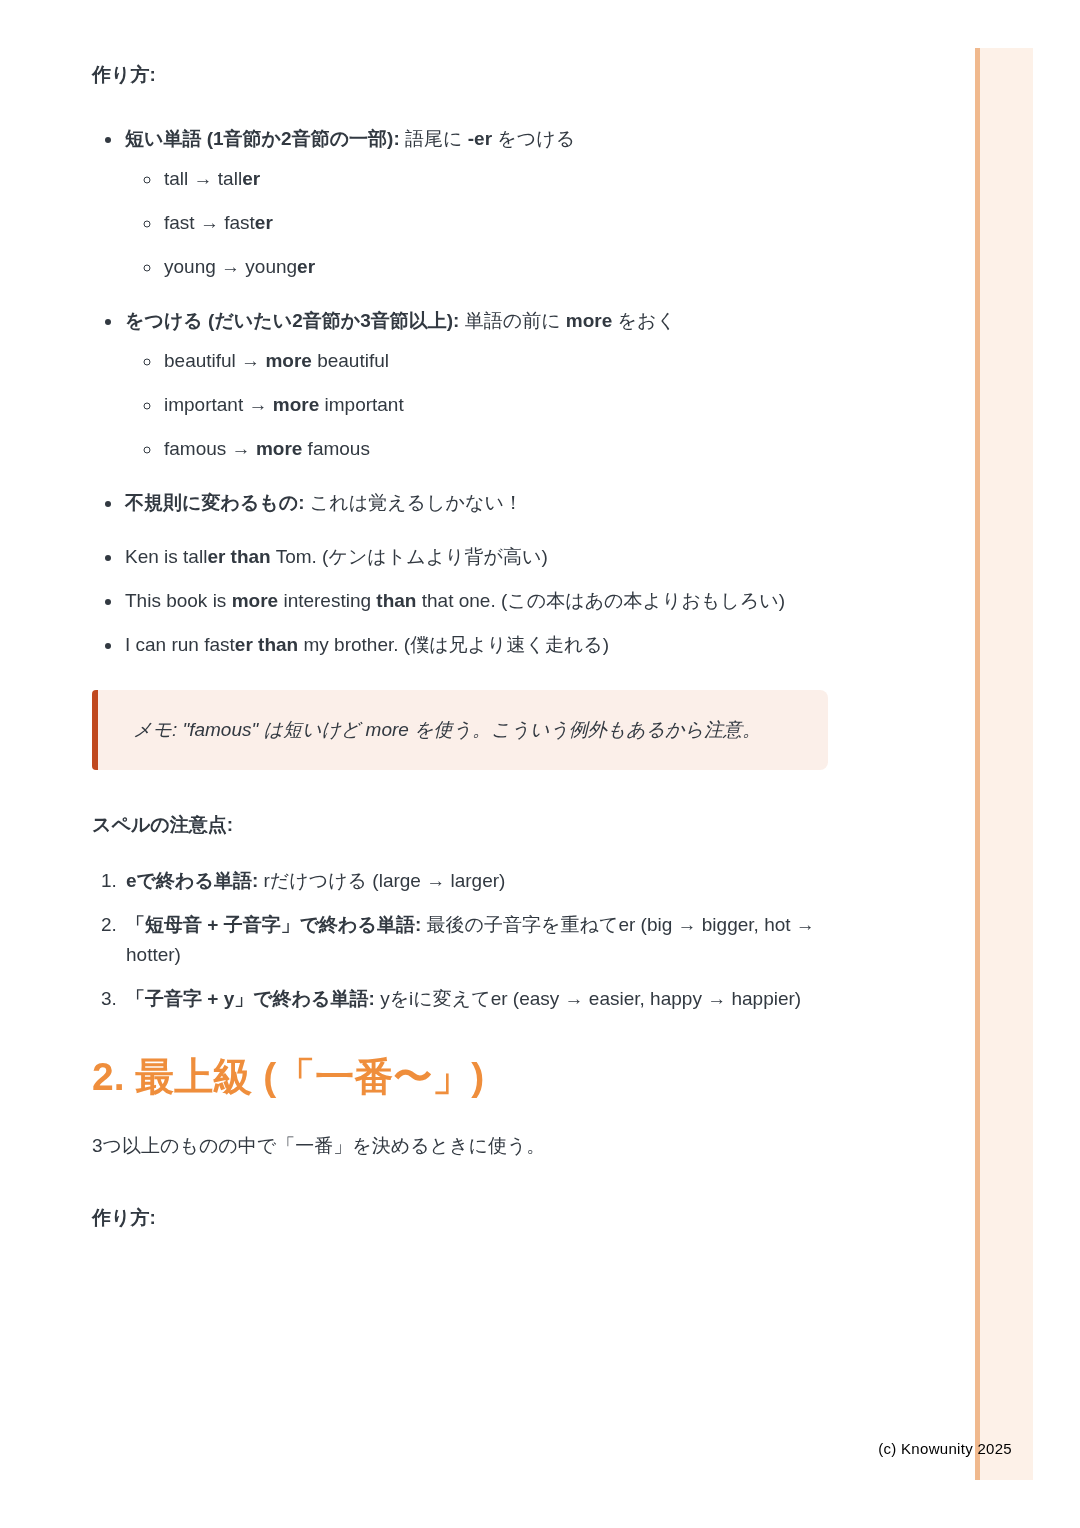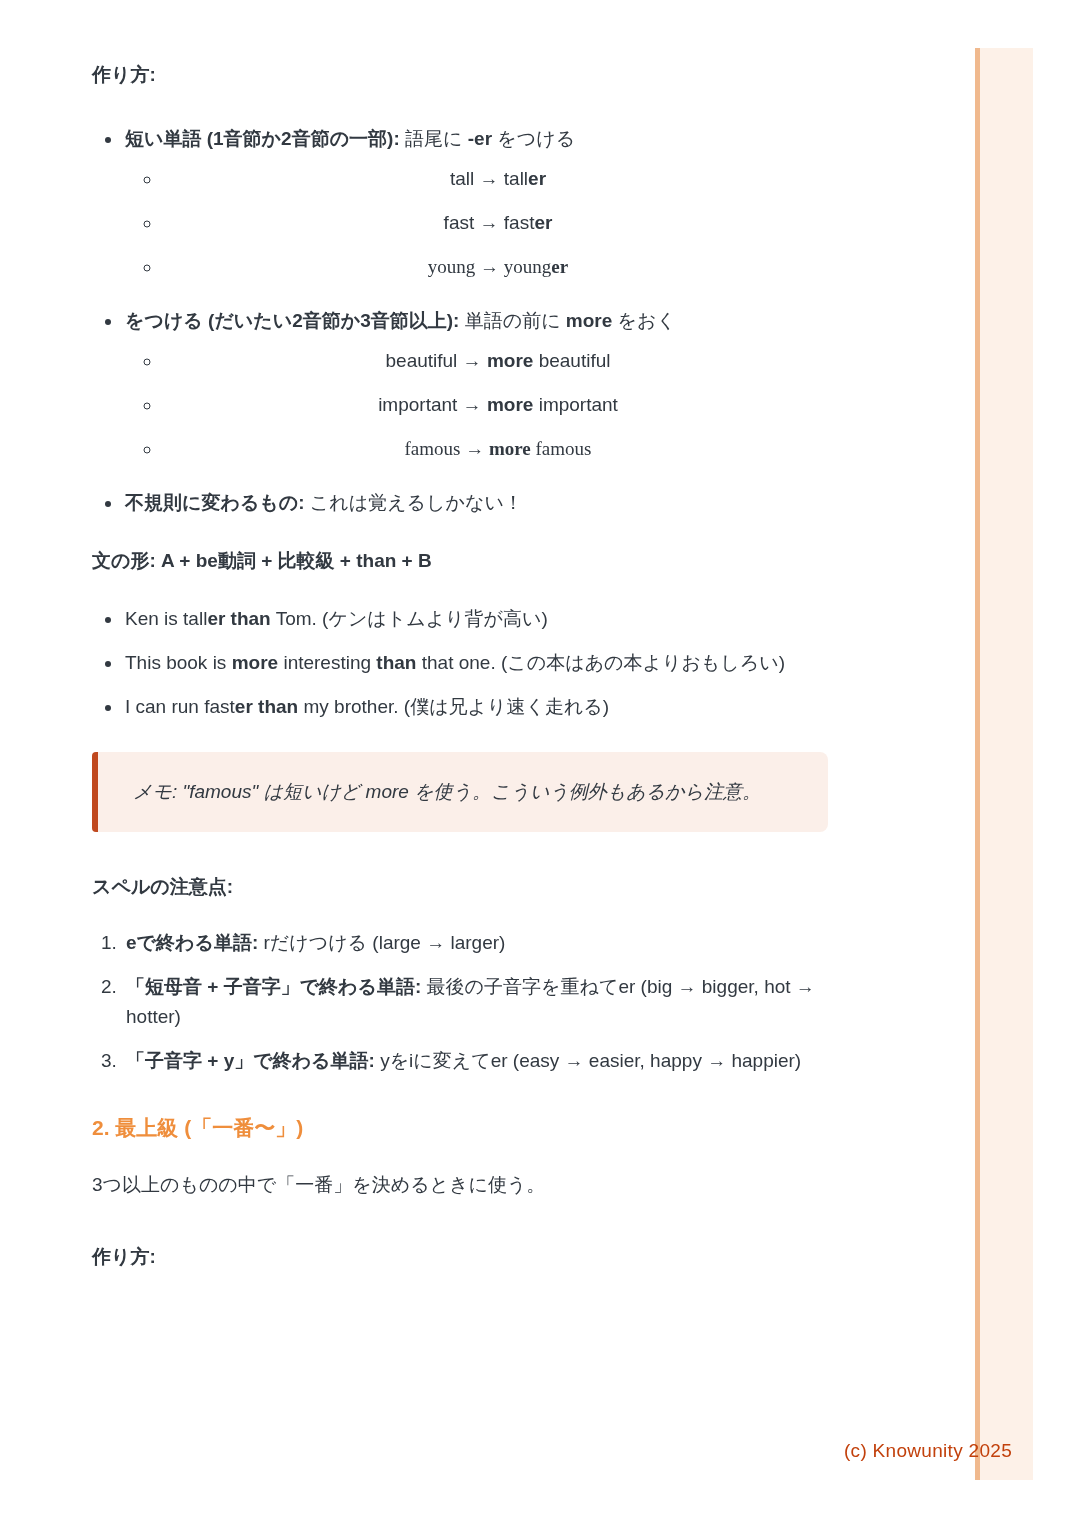--- a/index.html
+++ b/index.html
@@ -26,51 +26,51 @@
     font-size: 19px;
     line-height: 1.58;
     z-index: 1;
   }
   b, strong, .bold { font-weight: 700; }
   .h-bold { font-weight: 700; margin-bottom: 34px; }
   ul.lv1 { list-style: disc outside; padding-left: 31px; margin-bottom: 24px; }
   ul.lv1 > li { margin-bottom: 24px; padding-left: 2px; }
   ul.lv1 > li:last-child { margin-bottom: 0; }
   ul.lv2 { list-style: circle outside; padding-left: 37px; margin-top: 10px; }
-  ul.lv2 > li { margin-bottom: 14px; padding-left: 2px; text-align: center; }
-  ul.lv2 > li:last-child { margin-bottom: 0; font-family: Liberation Serif, serif; }
+  ul.lv2 > li { margin-bottom: 14px; padding-left: 2px; }
+  ul.lv2 > li:last-child { margin-bottom: 0; }
   .sentence-form { font-weight: 700; margin: 28px 0 28px; }
   ul.examples { list-style: disc outside; padding-left: 31px; margin-bottom: 14px; }
   ul.examples > li { margin-bottom: 14px; padding-left: 2px; }
   .memo {
     margin: 30px 0 40px;
     background: #fbefe9;
     border-left: 6px solid #c0491f;
     border-radius: 4px 8px 8px 4px;
     padding: 25px 30px 25px 35px;
     font-style: italic;
     width: 736px;
   }
   .spelling-title { font-weight: 700; margin-bottom: 26px; }
   ol.spelling { list-style: decimal outside; padding-left: 30px; margin-bottom: 20px; }
   ol.spelling > li { margin-bottom: 14px; padding-left: 4px; }
   .superlative-h {
     color: #ef8e3c;
     font-weight: 700;
-    font-size: 21px;
+    font-size: 39px;
     line-height: 1.3;
     margin: 38px 0 28px;
   }
   .desc { margin-bottom: 42px; }
   .footer {
     position: absolute;
     top: 1440px;
     right: 68px;
-    font-size: 19px;
-    color: #c2410c;
+    font-size: 15px;
+    color: #000000;
     z-index: 2;
     letter-spacing: 0.3px;
   }
 </style>
 </head>
 <body>
 
 <div class="side-strip"></div>
 
 <div class="content">
@@ -96,21 +96,20 @@
         <li><span>famous → </span><strong>more</strong><span> famous</span></li>
       </ul>
     </li>
 
     <li>
       <span><strong>不規則に変わるもの:</strong><span> これは覚えるしかない！</span></span>
     </li>
 
   </ul>
 
-  <p class="sentence-form">文の形: A + be動詞 + 比較級 + than + B</p>
 
   <ul class="examples">
     <li><span>Ken is tall</span><strong>er than</strong><span> Tom. (ケンはトムより背が高い)</span></li>
     <li><span>This book is </span><strong>more</strong><span> interesting </span><strong>than</strong><span> that one. (この本はあの本よりおもしろい)</span></li>
     <li><span>I can run fast</span><strong>er than</strong><span> my brother. (僕は兄より速く走れる)</span></li>
   </ul>
 
   <div class="memo">
     <span>メモ: "famous" は短いけど more を使う。こういう例外もあるから注意。</span>
   </div>

